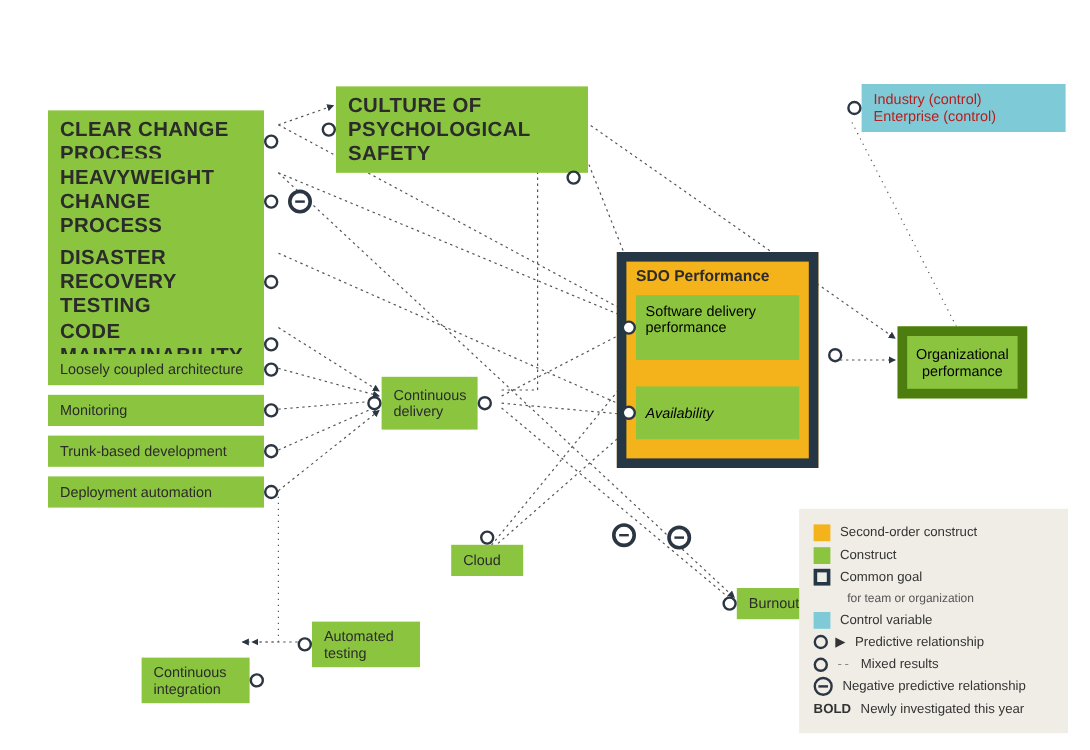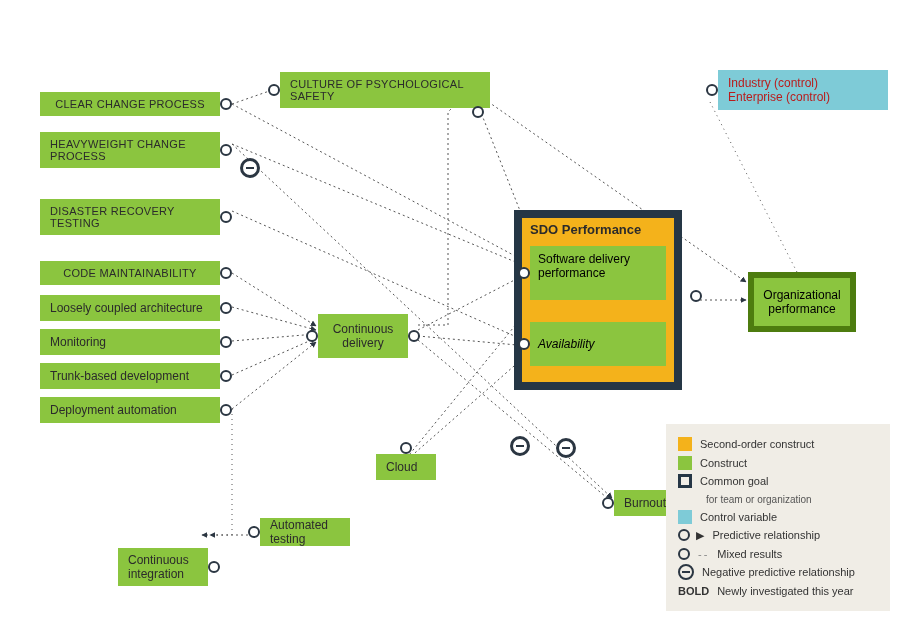--- a/index.html
+++ b/index.html
@@ -1,29 +1,29 @@
 <!DOCTYPE html>
 <html><head>
 <meta charset="utf-8">
 <style>
   html,body{margin:0;padding:0;font-family:Helvetica,Arial,sans-serif;background:#fff;}
   .stage{position:relative;width:908px;height:625px;background:#fff;}
   svg.edges{position:absolute;left:0;top:0;width:908px;height:625px;pointer-events:none;}
   .box{position:absolute;box-sizing:border-box;font-size:12px;color:#2b2b2b;}
   .construct{background:#8bc53f;padding:6px 10px;display:flex;align-items:center;}
-  .construct.bold{font-weight:400;text-transform:uppercase;letter-spacing:.3px;font-size:11px;justify-content:center;}
+  .construct.bold{font-weight:700;text-transform:uppercase;letter-spacing:.3px;font-size:17px;justify-content:center;}
   .construct.norm{font-weight:400;}
   .dot{position:absolute;width:8px;height:8px;border:2px solid #2b3642;border-radius:50%;background:#fff;top:50%;transform:translate(0,-50%);right:-12px;}
   .dot.left{right:auto;left:-12px;}
   .neg{position:absolute;width:14px;height:14px;border:3px solid #2b3642;border-radius:50%;background:#fff;}
   .neg:after{content:"";position:absolute;left:3px;right:3px;top:50%;height:2px;background:#2b3642;transform:translateY(-50%);}  
   .sdo-frame{position:absolute;border:8px solid #253645;background:#f4b21b;box-sizing:border-box;}
   .sdo-title{position:absolute;font-weight:700;font-size:13px;color:#2b2b2b;}
   .sdo-inner{position:absolute;background:#8bc53f;font-size:12px;padding:6px 8px;box-sizing:border-box;}
-  .org-frame{position:absolute;border:6px solid #4d7c0f;background:#8bc53f;display:flex;align-items:center;justify-content:center;font-size:12px;text-align:center;padding:4px;box-sizing:border-box;}
+  .org-frame{position:absolute;border:8px solid #4d7c0f;background:#8bc53f;display:flex;align-items:center;justify-content:center;font-size:12px;text-align:center;padding:4px;box-sizing:border-box;}
   .ctrl{position:absolute;background:#7ecbd7;padding:6px 10px;font-size:12px;color:#b91c1c;}
   .ctrl .dot{right:auto;left:-12px;}
   .legend{position:absolute;right:18px;bottom:14px;width:200px;background:#f0ede6;padding:10px 12px;font-size:11px;color:#333;line-height:1.5;}
   .legend .row{display:flex;align-items:center;gap:8px;margin:2px 0;}
   .lg-sq{width:14px;height:14px;flex:0 0 14px;}
   .lg-green{background:#8bc53f;}
   .lg-yellow{background:#f4b21b;}
   .lg-blue{background:#7ecbd7;}
   .lg-frame{width:14px;height:14px;border:3px solid #253645;box-sizing:border-box;flex:0 0 14px;}
   .lg-face{font-size:10px;color:#555;margin-left:28px;}
@@ -122,36 +122,36 @@
   <span>Deployment automation</span>
       <span class="dot"></span>
 </div>
 
 <div class="box construct bold" style="left:280px;top:72px;width:210px;">
   <span>CULTURE OF PSYCHOLOGICAL SAFETY</span>
   <span class="dot left"></span>
   <span class="dot" style="right:6px;top:auto;bottom:-10px;transform:none;"></span>
 </div>
 
-<div class="box construct norm" style="left:318px;top:314px;width:90px;height:44px;text-align:center;">
+<div class="box construct norm" style="left:318px;top:314px;width:80px;height:44px;">
   <span>Continuous delivery</span>
   <span class="dot left"></span>
   <span class="dot"></span>
 </div>
 
 <div class="box construct norm" style="left:340px;top:454px;width:60px;margin-left:36px;">
   <span>Cloud</span>
   <span class="dot" style="right:auto;left:50%;top:-12px;transform:translateX(-50%);"></span>
 </div>
 
 <div class="box construct norm" style="left:118px;top:548px;width:90px;height:38px;">
   <span>Continuous integration</span>
   <span class="dot"></span>
 </div>
-<div class="box construct norm" style="left:260px;top:518px;width:90px;height:28px;">
+<div class="box construct norm" style="left:260px;top:518px;width:90px;height:38px;">
   <span>Automated testing</span>
   <span class="dot left"></span>
 </div>
 
 <div class="box construct norm" style="left:614px;top:490px;width:70px;">
   <span>Burnout</span>
   <span class="dot left"></span>
 </div>
 
 <div class="sdo-frame" style="left:514px;top:210px;width:168px;height:180px;"></div>

